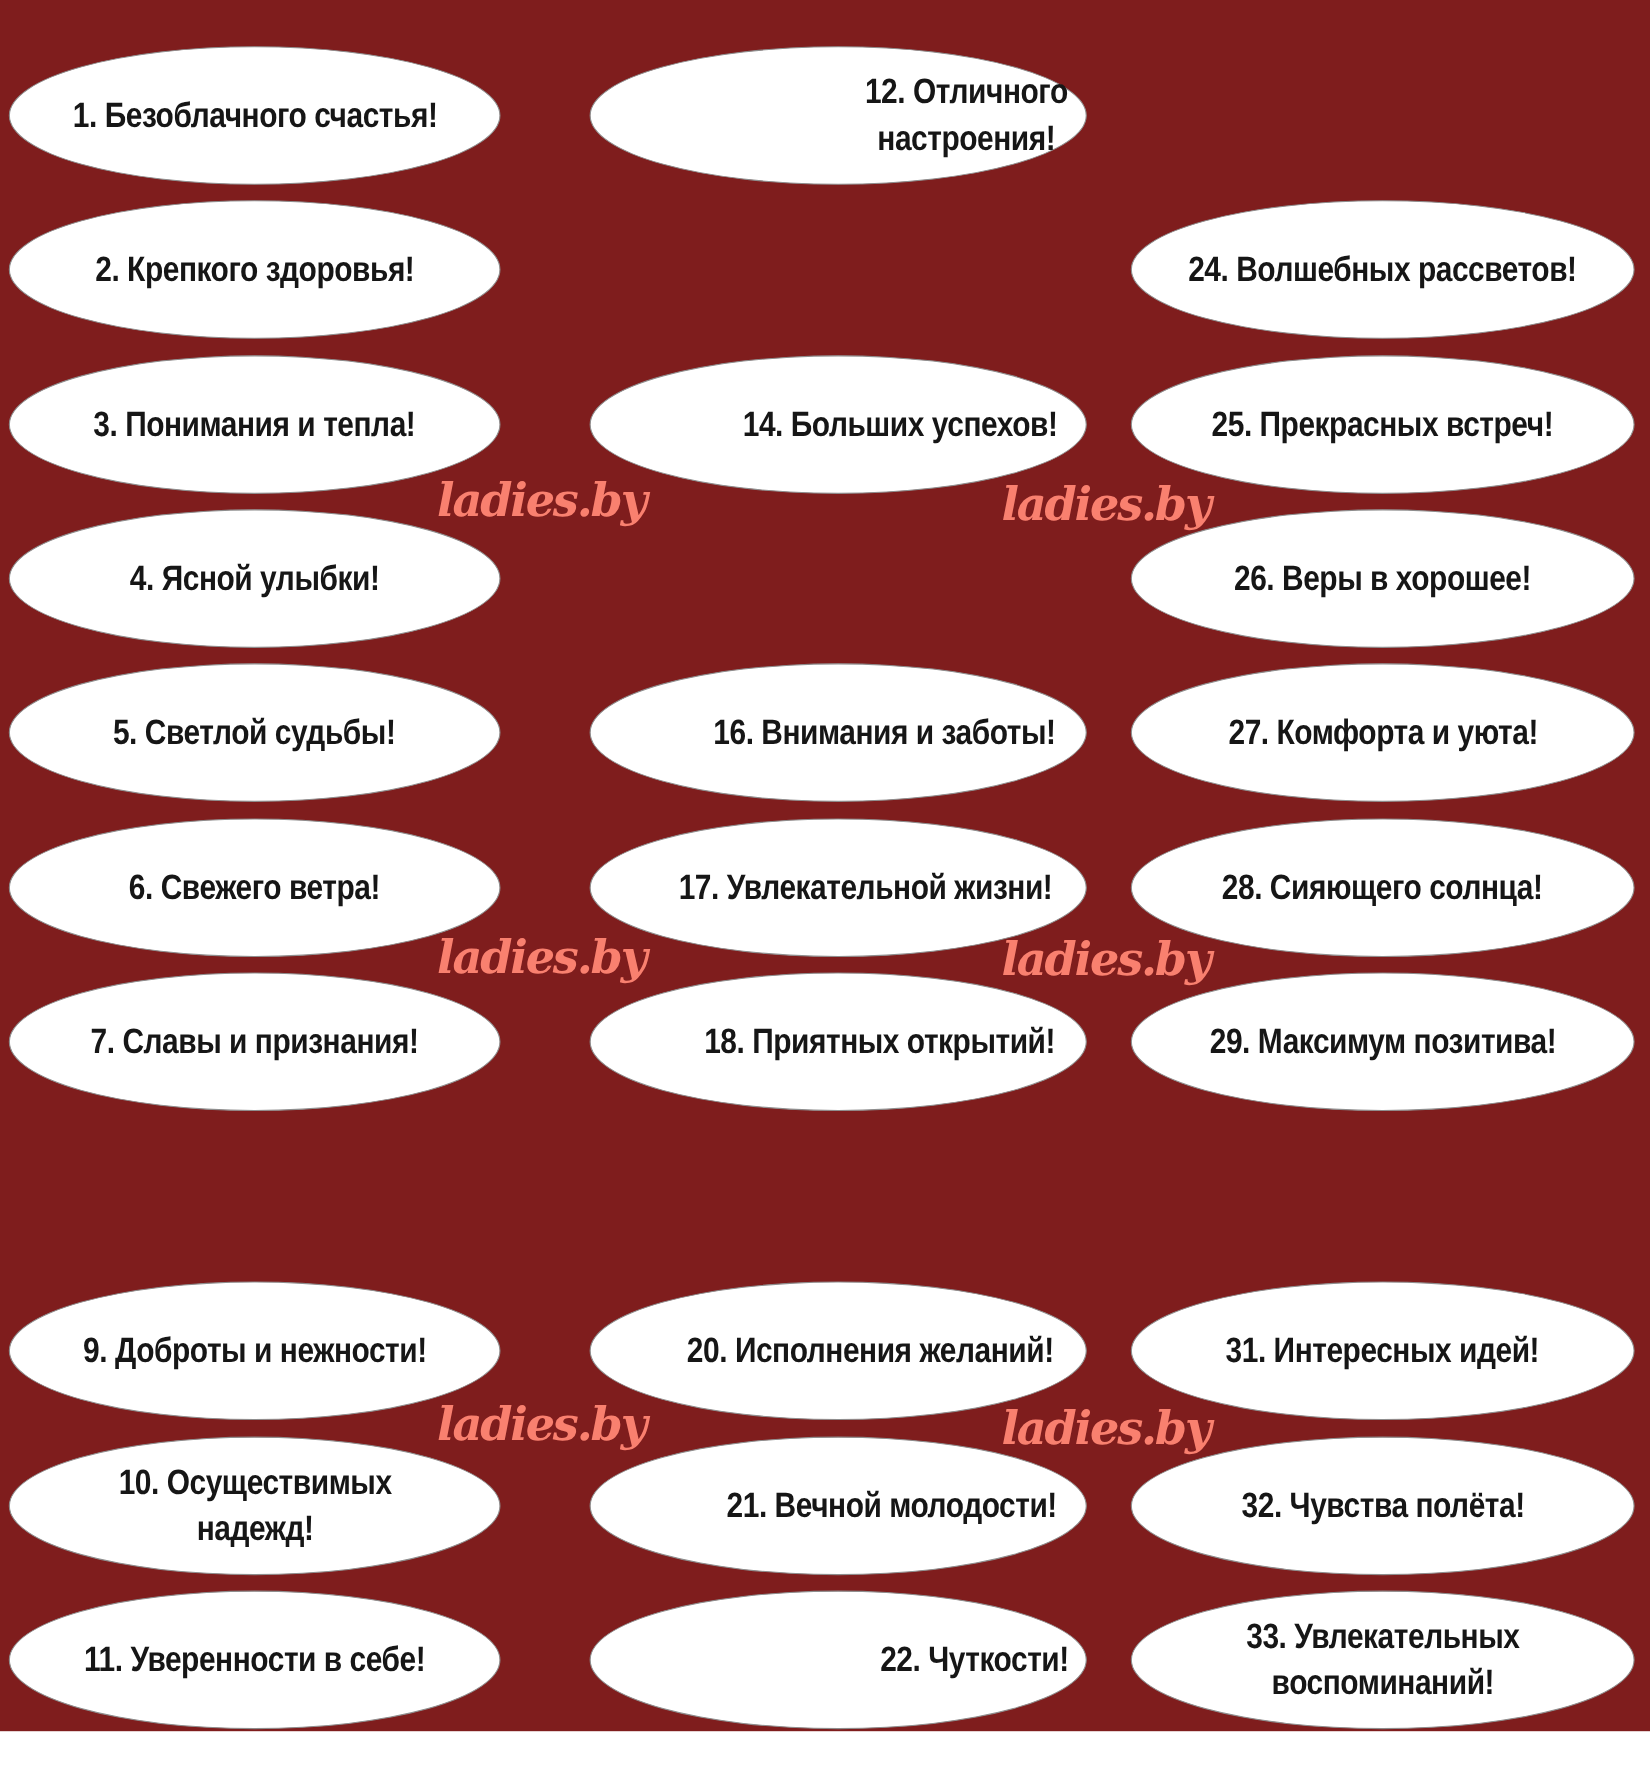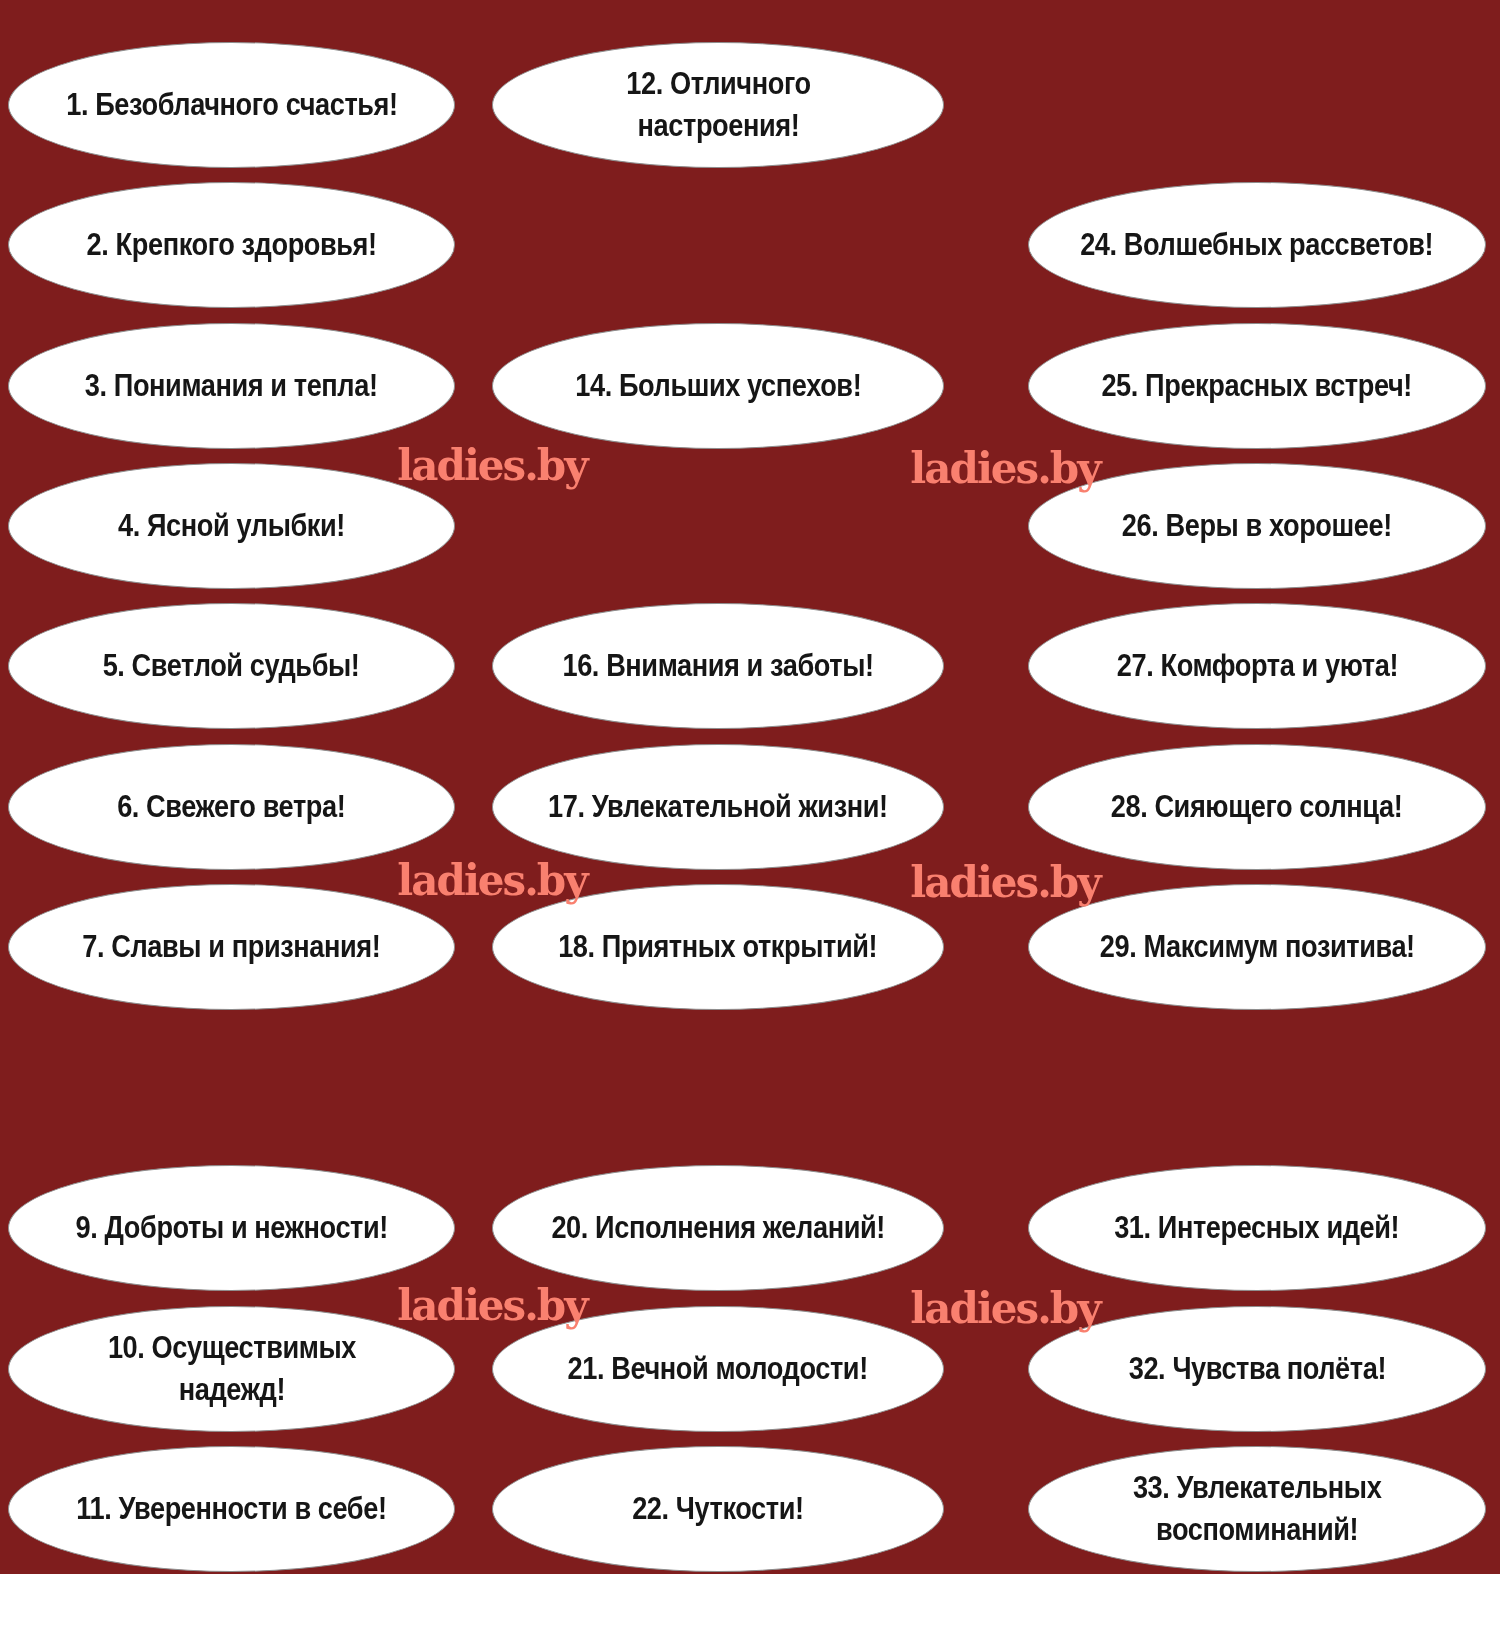--- a/index.html
+++ b/index.html
@@ -32,30 +32,30 @@
     line-height: 1.3;
     color: #161616;
     letter-spacing: -0.5px;
     transform: scaleX(0.85);
     transform-origin: center center;
   }
   .watermark {
     position: absolute;
     transform: translate(-50%, -50%);
     font-family: "DejaVu Serif", serif;
+    font-style: italic;
     font-weight: 700;
     font-size: 42px;
     letter-spacing: -2px;
     color: #f9806f;
     white-space: nowrap;
-    margin-top: 10px;
   }
   
   .c0 { left: 8px;    width: 447px; }
-  .c1 { left: 492px;  width: 452px; }
+  .c1 { left: 536px;  width: 452px; justify-content: flex-end; }
   .c2 { left: 1028px; width: 458px; }
   
   .r0  { top: 42px;   }
   .r1  { top: 182px;  }
   .r2  { top: 323px;  }
   .r3  { top: 463px;  }
   .r4  { top: 603px;  }
   .r5  { top: 744px;  }
   .r6  { top: 884px;  }
   .r7  { top: 1025px; }

